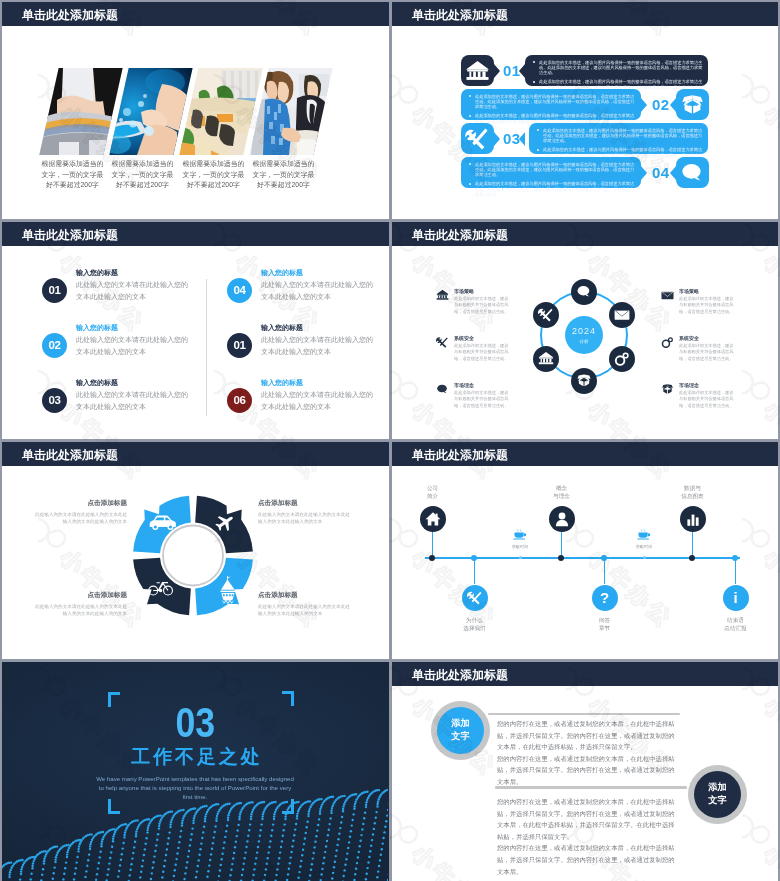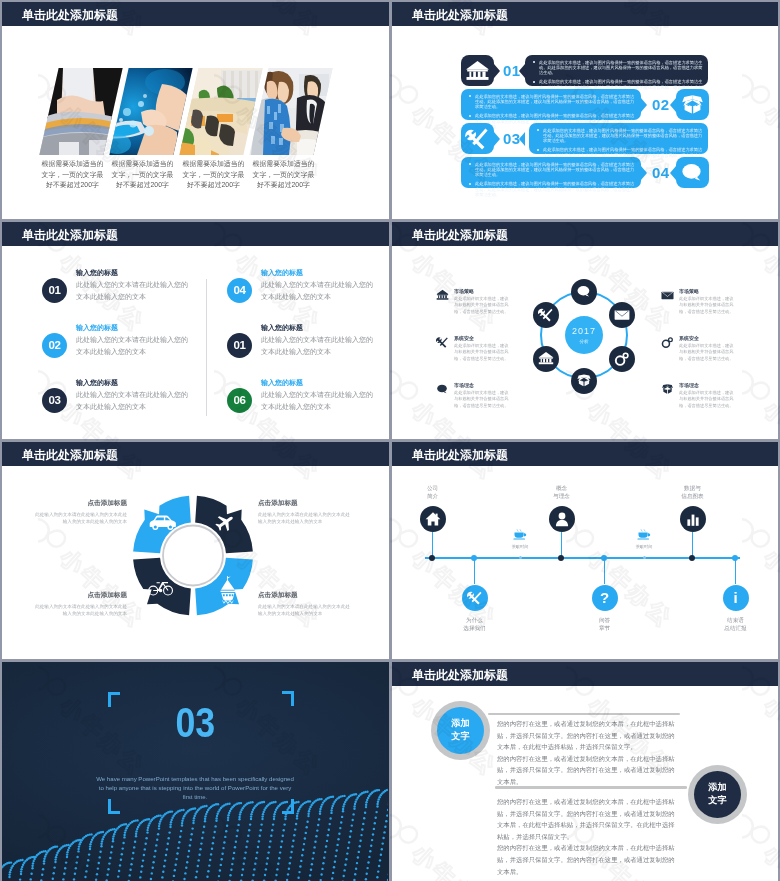--- a/index.html
+++ b/index.html
@@ -331,21 +331,21 @@
       <div class="s3c" style="background:#29a9f2">04</div>
       <div class="s3h" style="color:#29a9f2">输入您的标题</div>
       <div class="s3b">此处输入您的文本请在此处输入您的文本此处输入您的文本</div>
     </div>
     <div class="s3it" style="left:225px;top:101px">
       <div class="s3c" style="background:#1f2c44">01</div>
       <div class="s3h" style="color:#26344c">输入您的标题</div>
       <div class="s3b">此处输入您的文本请在此处输入您的文本此处输入您的文本</div>
     </div>
     <div class="s3it" style="left:225px;top:156px">
-      <div class="s3c" style="background:#15803d">06</div>
+      <div class="s3c" style="background:#7f1d1d">06</div>
       <div class="s3h" style="color:#29a9f2">输入您的标题</div>
       <div class="s3b">此处输入您的文本请在此处输入您的文本此处输入您的文本</div>
     </div>
   </div>
   <div class="slide" id="s4">
     <div class="titlebar">
       <div class="tt">单击此处添加标题</div>
     </div>
     <svg style="position:absolute;left:0;top:0;width:0;height:0">
         <defs>
@@ -390,21 +390,21 @@
             <path d="M13.1 6.7 L8.5 8.4 L8.5 13.2 L13.1 10.8 Z"></path>
           </g>
       <g id="i-boxgap">
             <path d="M2.9 6.7 L5.3 8.3 L7.5 7.3 L7.5 8.4 Z"></path>
             <path d="M13.1 6.7 L10.7 8.3 L8.5 7.3 L8.5 8.4 Z"></path>
           </g>
     </defs>
       </svg>
     <div class="s4ring" style="left:148px;top:69px;width:88px;height:88px"></div>
     <div class="s4ctr" style="left:173px;top:94px;width:38px;height:38px">
-      <div class="yr">2017</div>
+      <div class="yr">2024</div>
       <div class="lb">分析</div>
     </div>
     <div class="s4n" style="left:179px;top:57px">
       <svg width="16" height="16" viewBox="0 0 16 16" style="color:#fff">
           <use href="#i-chat"></use>
         </svg>
       </div>
     <div class="s4n" style="left:217px;top:80px">
       <svg width="16" height="16" viewBox="0 0 16 16" style="color:#fff">
           <use href="#i-mail"></use>
@@ -1389,20 +1389,21 @@
           <circle cx="387.7" cy="206.8" r="1.2"></circle>
           <circle cx="386.9" cy="212.4" r="1.2"></circle>
           <circle cx="386.0" cy="218.0" r="1.2"></circle>
         </g>
     </svg>
     <div class="brk" style="left:105.5px;top:30px;border-left:3.6px solid #29a9f2;border-top:3.6px solid #29a9f2"></div>
     <div class="brk" style="left:279.5px;top:29px;border-right:3.6px solid #29a9f2;border-top:3.6px solid #29a9f2"></div>
     <div class="brk" style="left:105.5px;top:137px;border-left:3.6px solid #29a9f2;border-bottom:3.6px solid #29a9f2"></div>
     <div class="brk" style="left:279.5px;top:137px;border-right:3.6px solid #29a9f2;border-bottom:3.6px solid #29a9f2"></div>
     <div class="s7num"><span>03</span></div>
+    <div class="s7head">工作不足之处</div>
     <div class="s7sub">We have many PowerPoint templates that has been specifically designed to help anyone that is stepping into the world of PowerPoint for the very first time.</div>
   </div>
   <div class="slide" id="s8">
     <div class="titlebar">
       <div class="tt">单击此处添加标题</div>
     </div>
     <div class="s8rule" style="left:96px;top:50.7px;width:192px"></div>
     <div class="s8badge" style="left:39px;top:39px">
       <div class="inner" style="background:#29a9f2">
         <div>添加</div>

